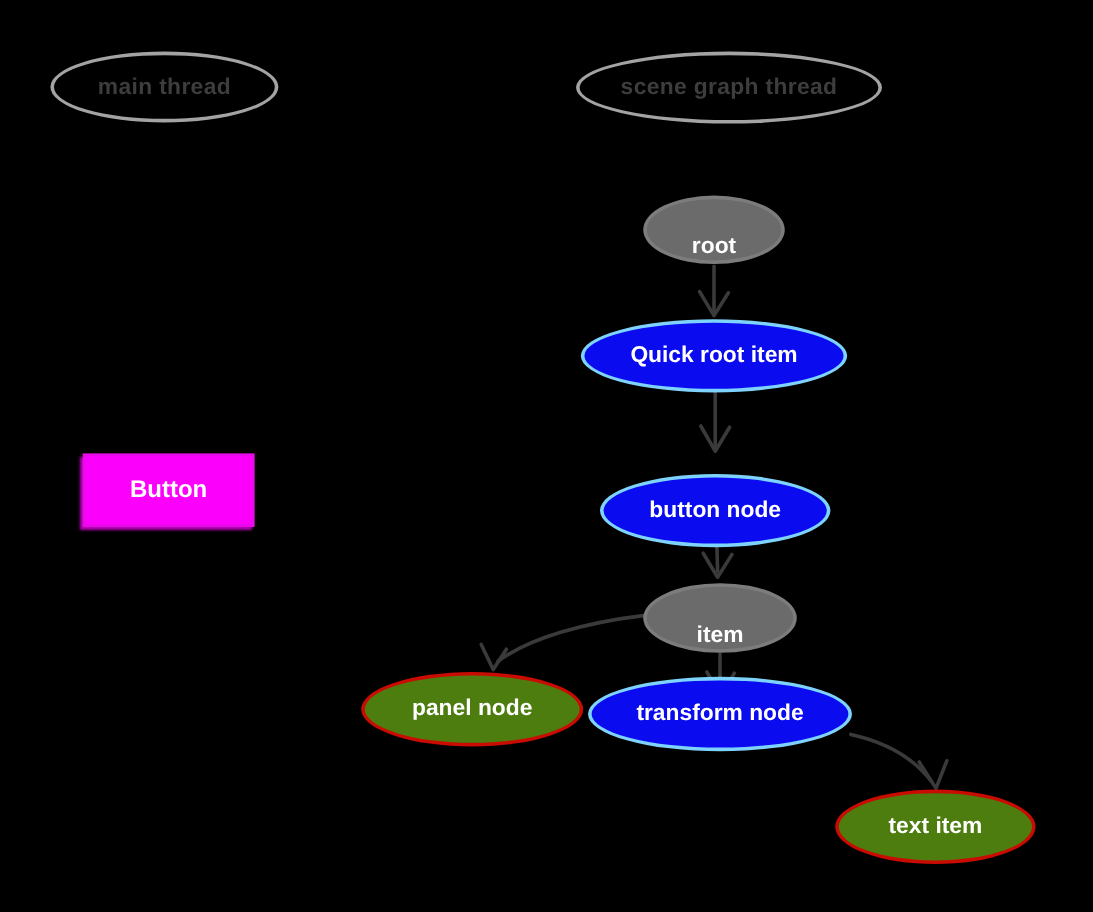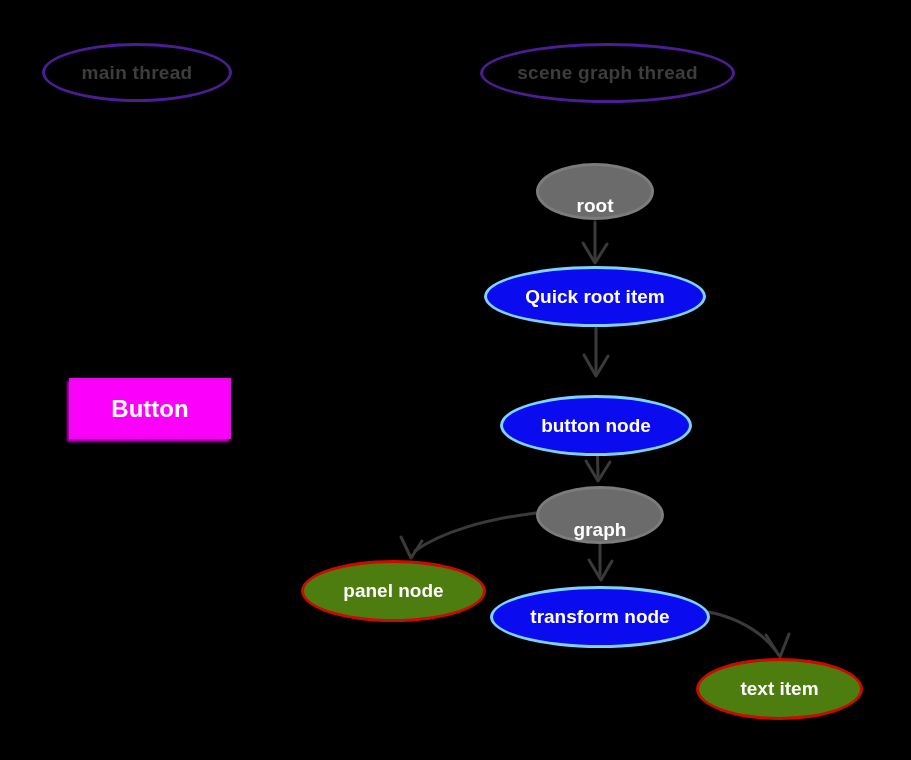--- a/index.html
+++ b/index.html
@@ -24,21 +24,21 @@
   .edges-layer path {
     stroke: #3a3a3a;
     stroke-width: 3;
     fill: none;
     stroke-linecap: round;
     stroke-linejoin: round;
     pointer-events: stroke;
   }
   .lane {
     position: absolute;
-    border: 3px solid #4c1d95;
+    border: 3px solid #a3a3a3;
     border-radius: 50%;
     display: flex;
     align-items: center;
     justify-content: center;
     color: #3d3d3d;
     font-weight: bold;
     font-size: 19px;
     box-sizing: border-box;
     letter-spacing: 0.3px;
   }
@@ -59,36 +59,36 @@
   }
   .node-gray { background: #6b6b6b; border: 3px solid #7c7c7c; align-items: flex-end; }
   .node-blue { background: #0b0bf0; border: 3px solid #7dd3fc; }
   .node-red  { background: #4d7c0f; border: 3px solid #c90b00; }
 
   .n-root      { left: 536px; top: 163px; width: 118px; height: 57px; }
   .n-quick     { left: 484px; top: 266px; width: 222px; height: 61px; }
   .n-buttonnode{ left: 500px; top: 395px; width: 192px; height: 61px; }
   .n-node      { left: 536px; top: 486px; width: 128px; height: 58px; }
   .n-panel     { left: 301px; top: 560px; width: 185px; height: 62px; }
-  .n-transform { left: 490px; top: 586px; width: 220px; height: 62px; }
+  .n-transform { left: 490px; top: 564px; width: 220px; height: 62px; }
   .n-text      { left: 696px; top: 658px; width: 167px; height: 62px; }
 
   .btn-rect {
     position: absolute;
     left: 69px; top: 378px;
-    width: 162px; height: 61px;
+    width: 143px; height: 61px;
     background: #fb00fb;
     border: 2px solid #e60ce6;
     box-shadow: -2px 3px 2px #b500b5;
     display: flex;
     align-items: center;
     justify-content: center;
     color: #ffffff;
     font-weight: bold;
-    font-size: 24px;
+    font-size: 20px;
     box-sizing: border-box;
   }
   .watermark {
     position: absolute;
     left: 23px; top: 713px;
     color: #cfcfcf;
     font-size: 21px;
     letter-spacing: 0.5px;
   }
 </style>
@@ -144,21 +144,21 @@
   <div class="node node-gray n-root">
     <span>root</span>
   </div>
   <div class="node node-blue n-quick">
     <span>Quick root item</span>
   </div>
   <div class="node node-blue n-buttonnode">
     <span>button node</span>
   </div>
   <div class="node node-gray n-node">
-    <span>graph</span>
+    <span>item</span>
   </div>
   <div class="node node-red n-panel">
     <span>panel node</span>
   </div>
   <div class="node node-blue n-transform">
     <span>transform node</span>
   </div>
   <div class="node node-red n-text">
     <span>text item</span>
   </div>

